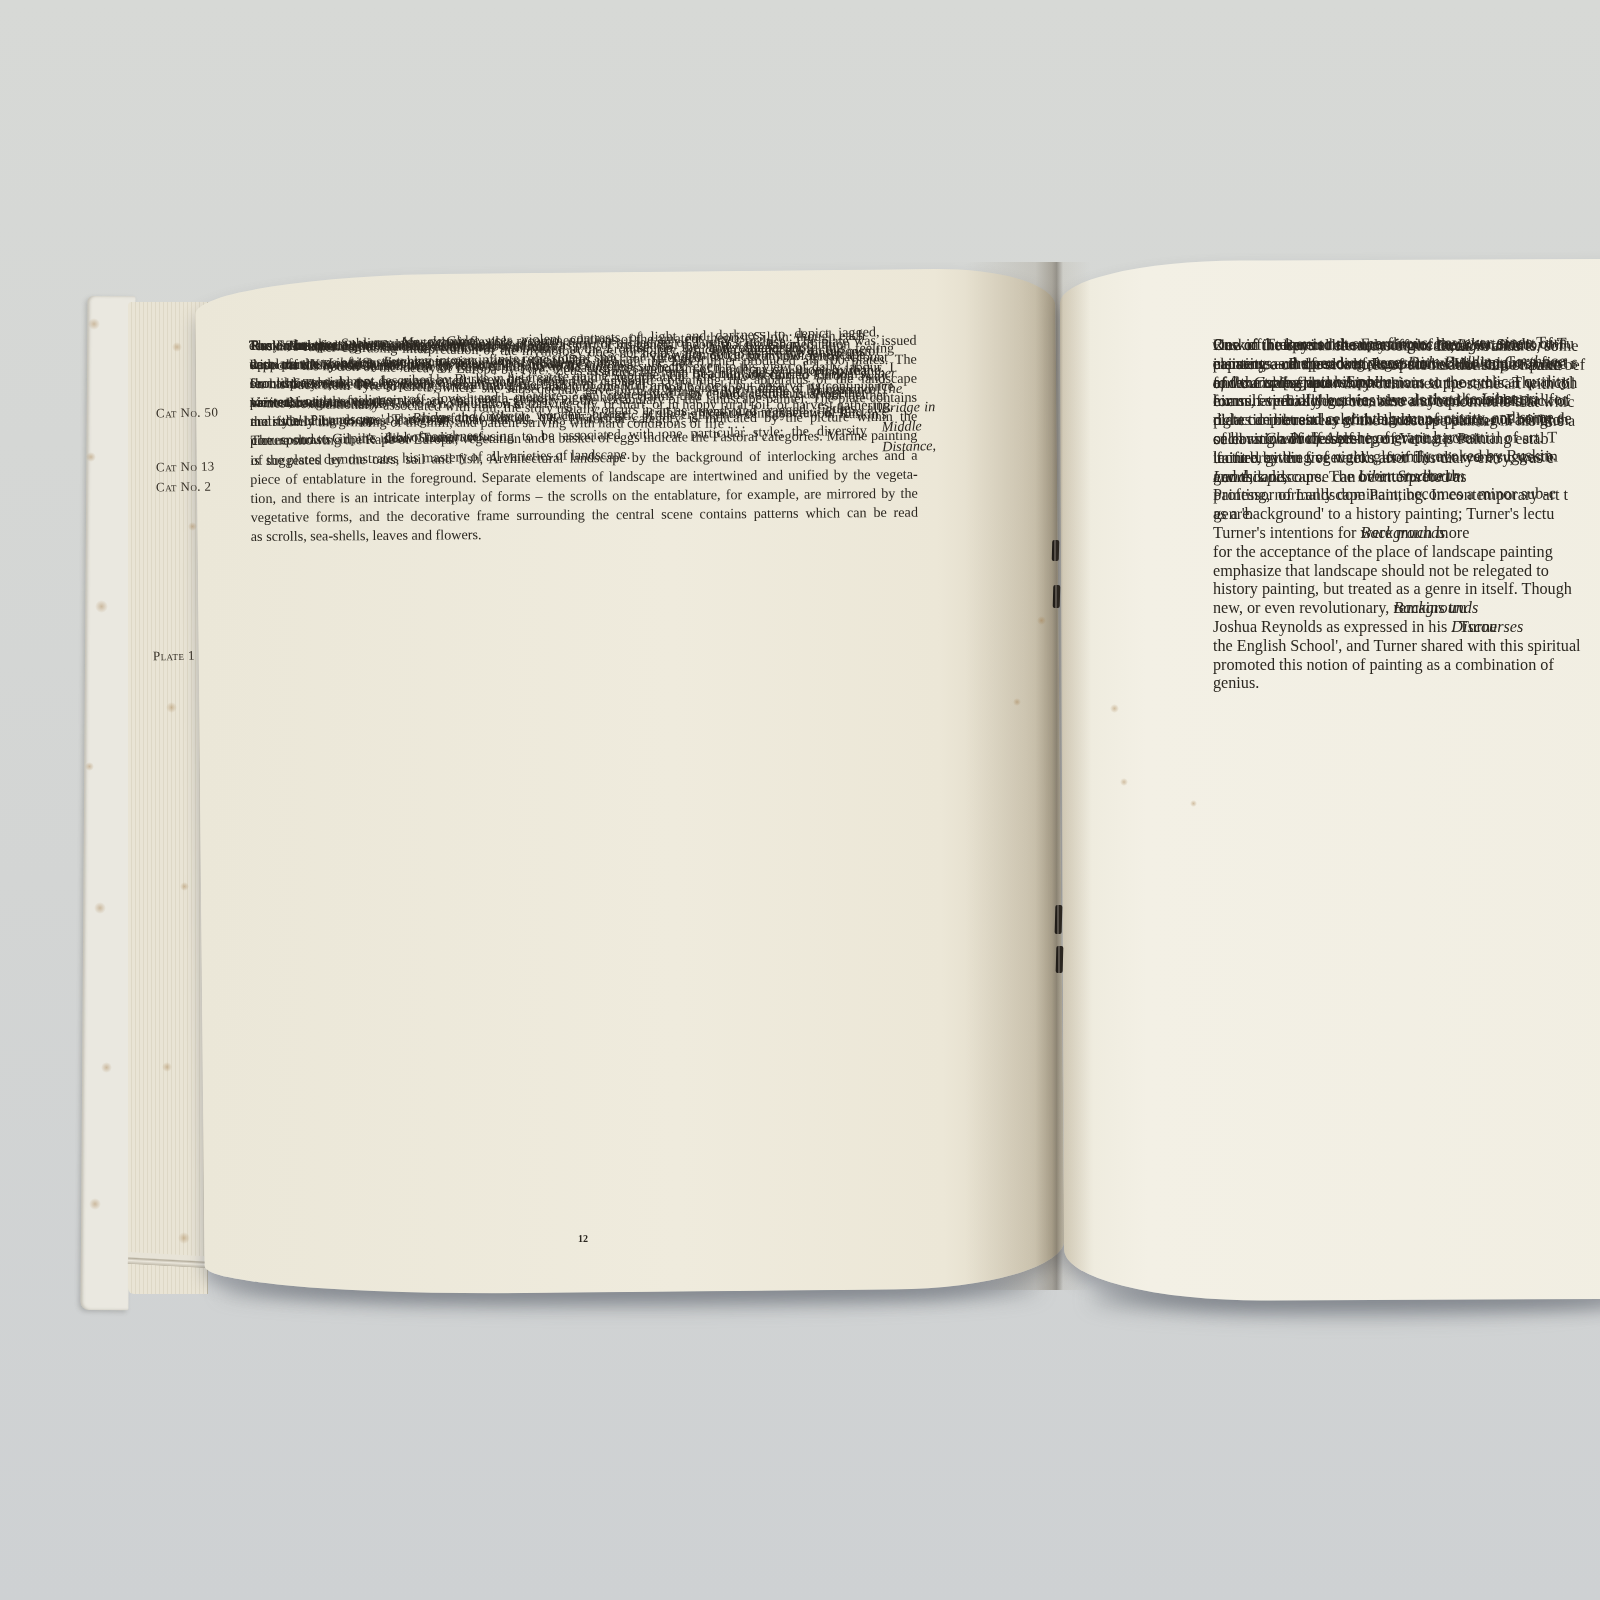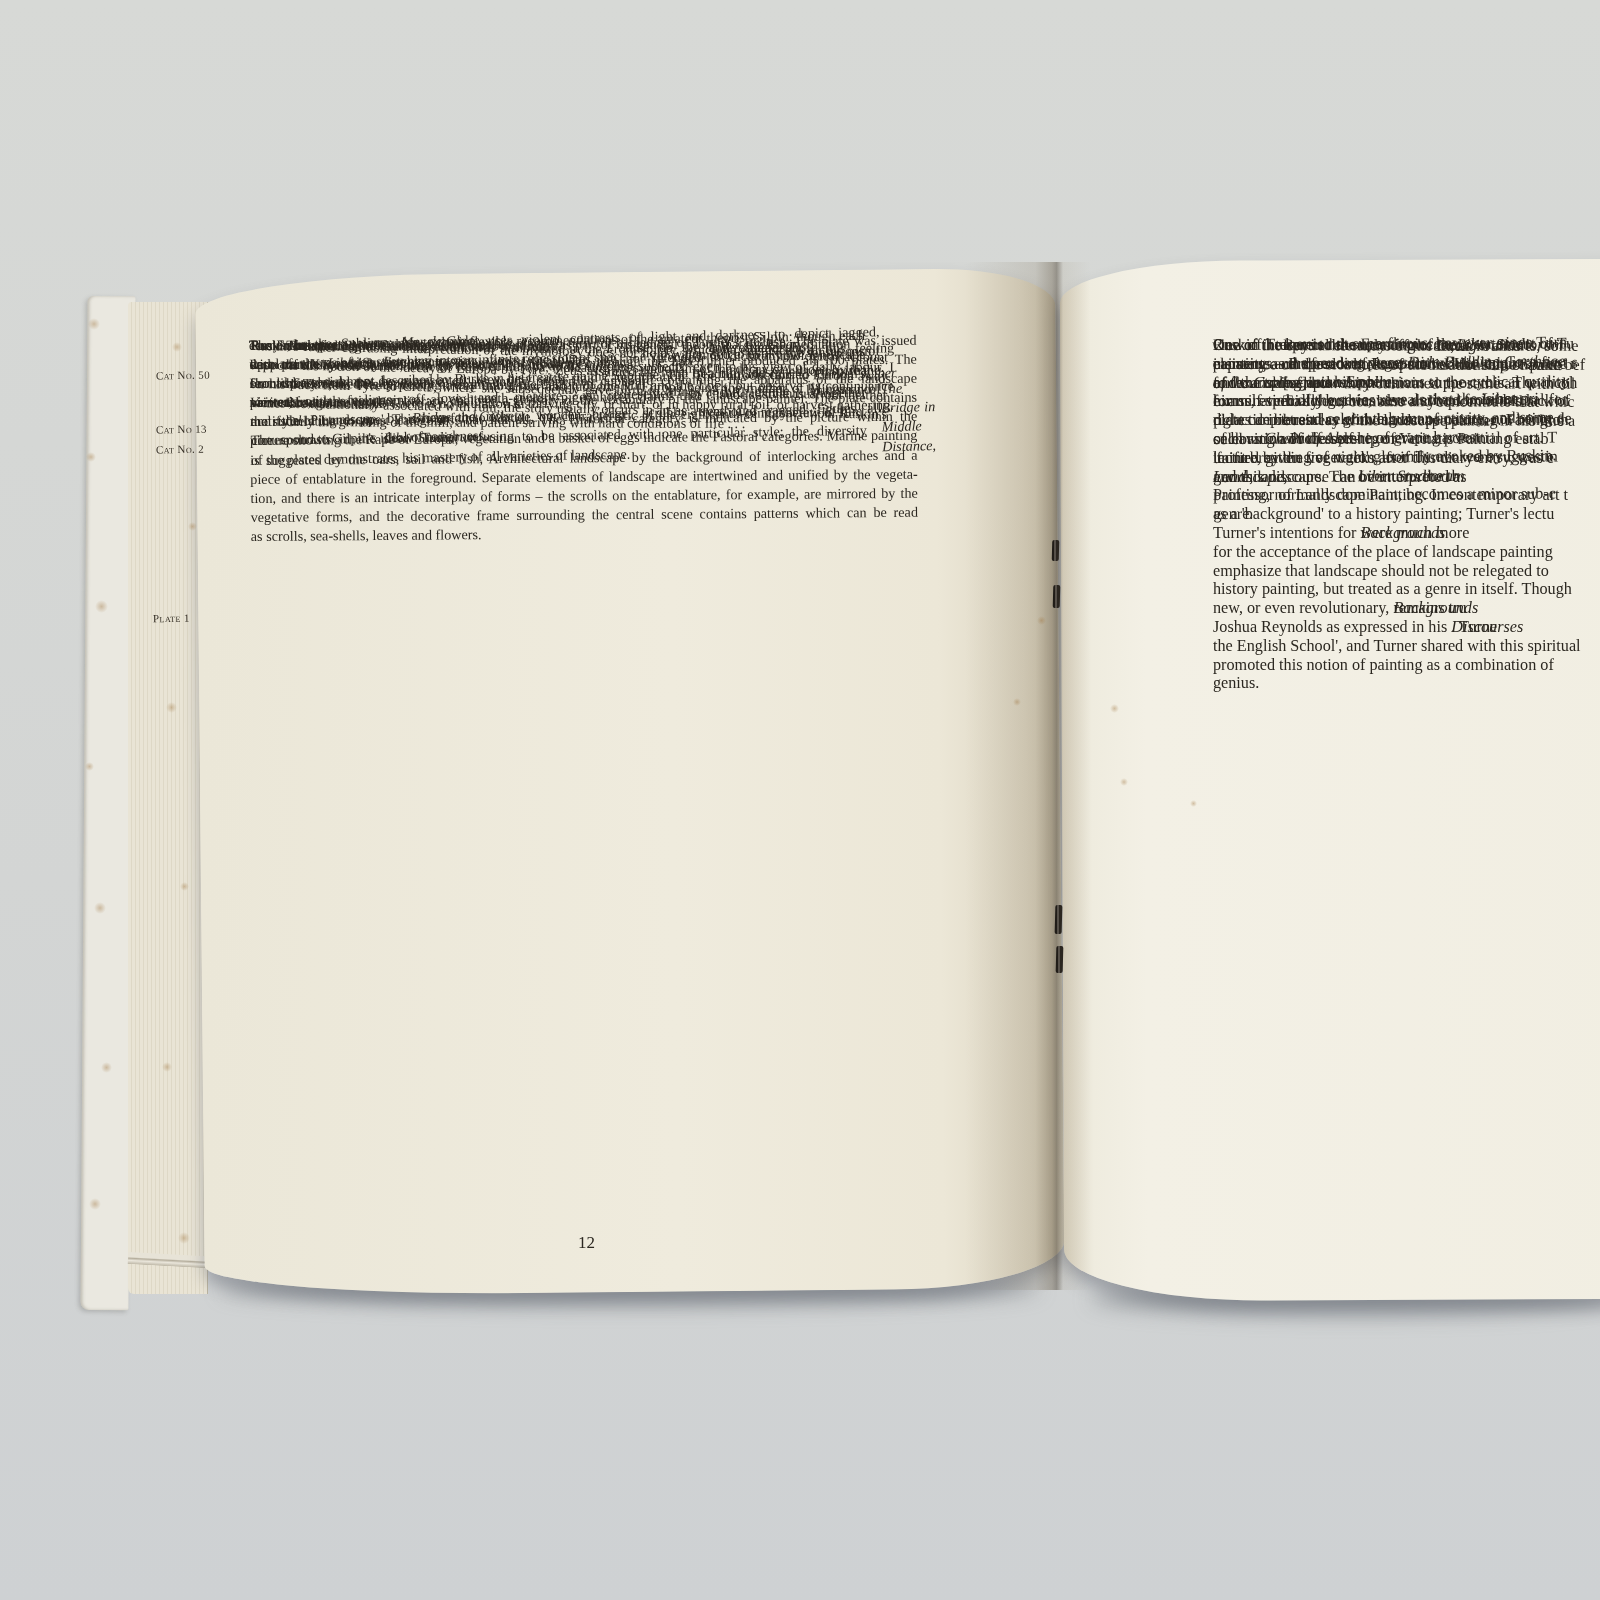--- a/index.html
+++ b/index.html
@@ -62,23 +62,23 @@
   .quote{margin-left:36px;margin-bottom:7px;}
   .rquote{margin-left:70px;}
   .mb7{margin-bottom:7px;} .mb11{margin-bottom:11px;} .mb26{margin-bottom:26px;} .mb0{margin-bottom:0;}
   .tilt-a{transform:rotate(-1.25deg);} .tilt-b{transform:rotate(-.95deg);}
   .tilt-c{transform:rotate(-.45deg);}  .tilt-d{transform:rotate(-.15deg);}
   .tilt-e{transform:rotate(.05deg);}   .tilt-f{transform:rotate(.25deg);}
   .tilt-g{transform:rotate(.55deg);}   .tilt-h{transform:rotate(1.05deg);}
   .rtilt-a{transform:rotate(-.45deg);} .rtilt-b{transform:rotate(-.25deg);}
   .rtilt-c{transform:rotate(0deg);}    .rtilt-d{transform:rotate(.15deg);}
 
-  .margin-note{font-size:11px;letter-spacing:.4px;color:#352f26;font-variant:small-caps;
-               transform:rotate(-1deg);}
-  .pagenum{font-size:17px;color:#2b2720;}
+  .margin-note{font-size:13px;letter-spacing:.4px;color:#352f26;font-variant:small-caps;
+               transform:rotate(-1deg);margin-top:36px;}
+  .pagenum{font-size:10px;color:#2b2720;font-weight:bold;}
 </style>
 </head>
 <body>
 
 <div id="stage">
 
   <div class="shadow" style="left:220px;top:1272px;width:820px;height:34px;"></div>
   <div class="shadow" style="left:1090px;top:1282px;width:520px;height:34px;"></div>
 
   <div class="cover-edge"></div>

